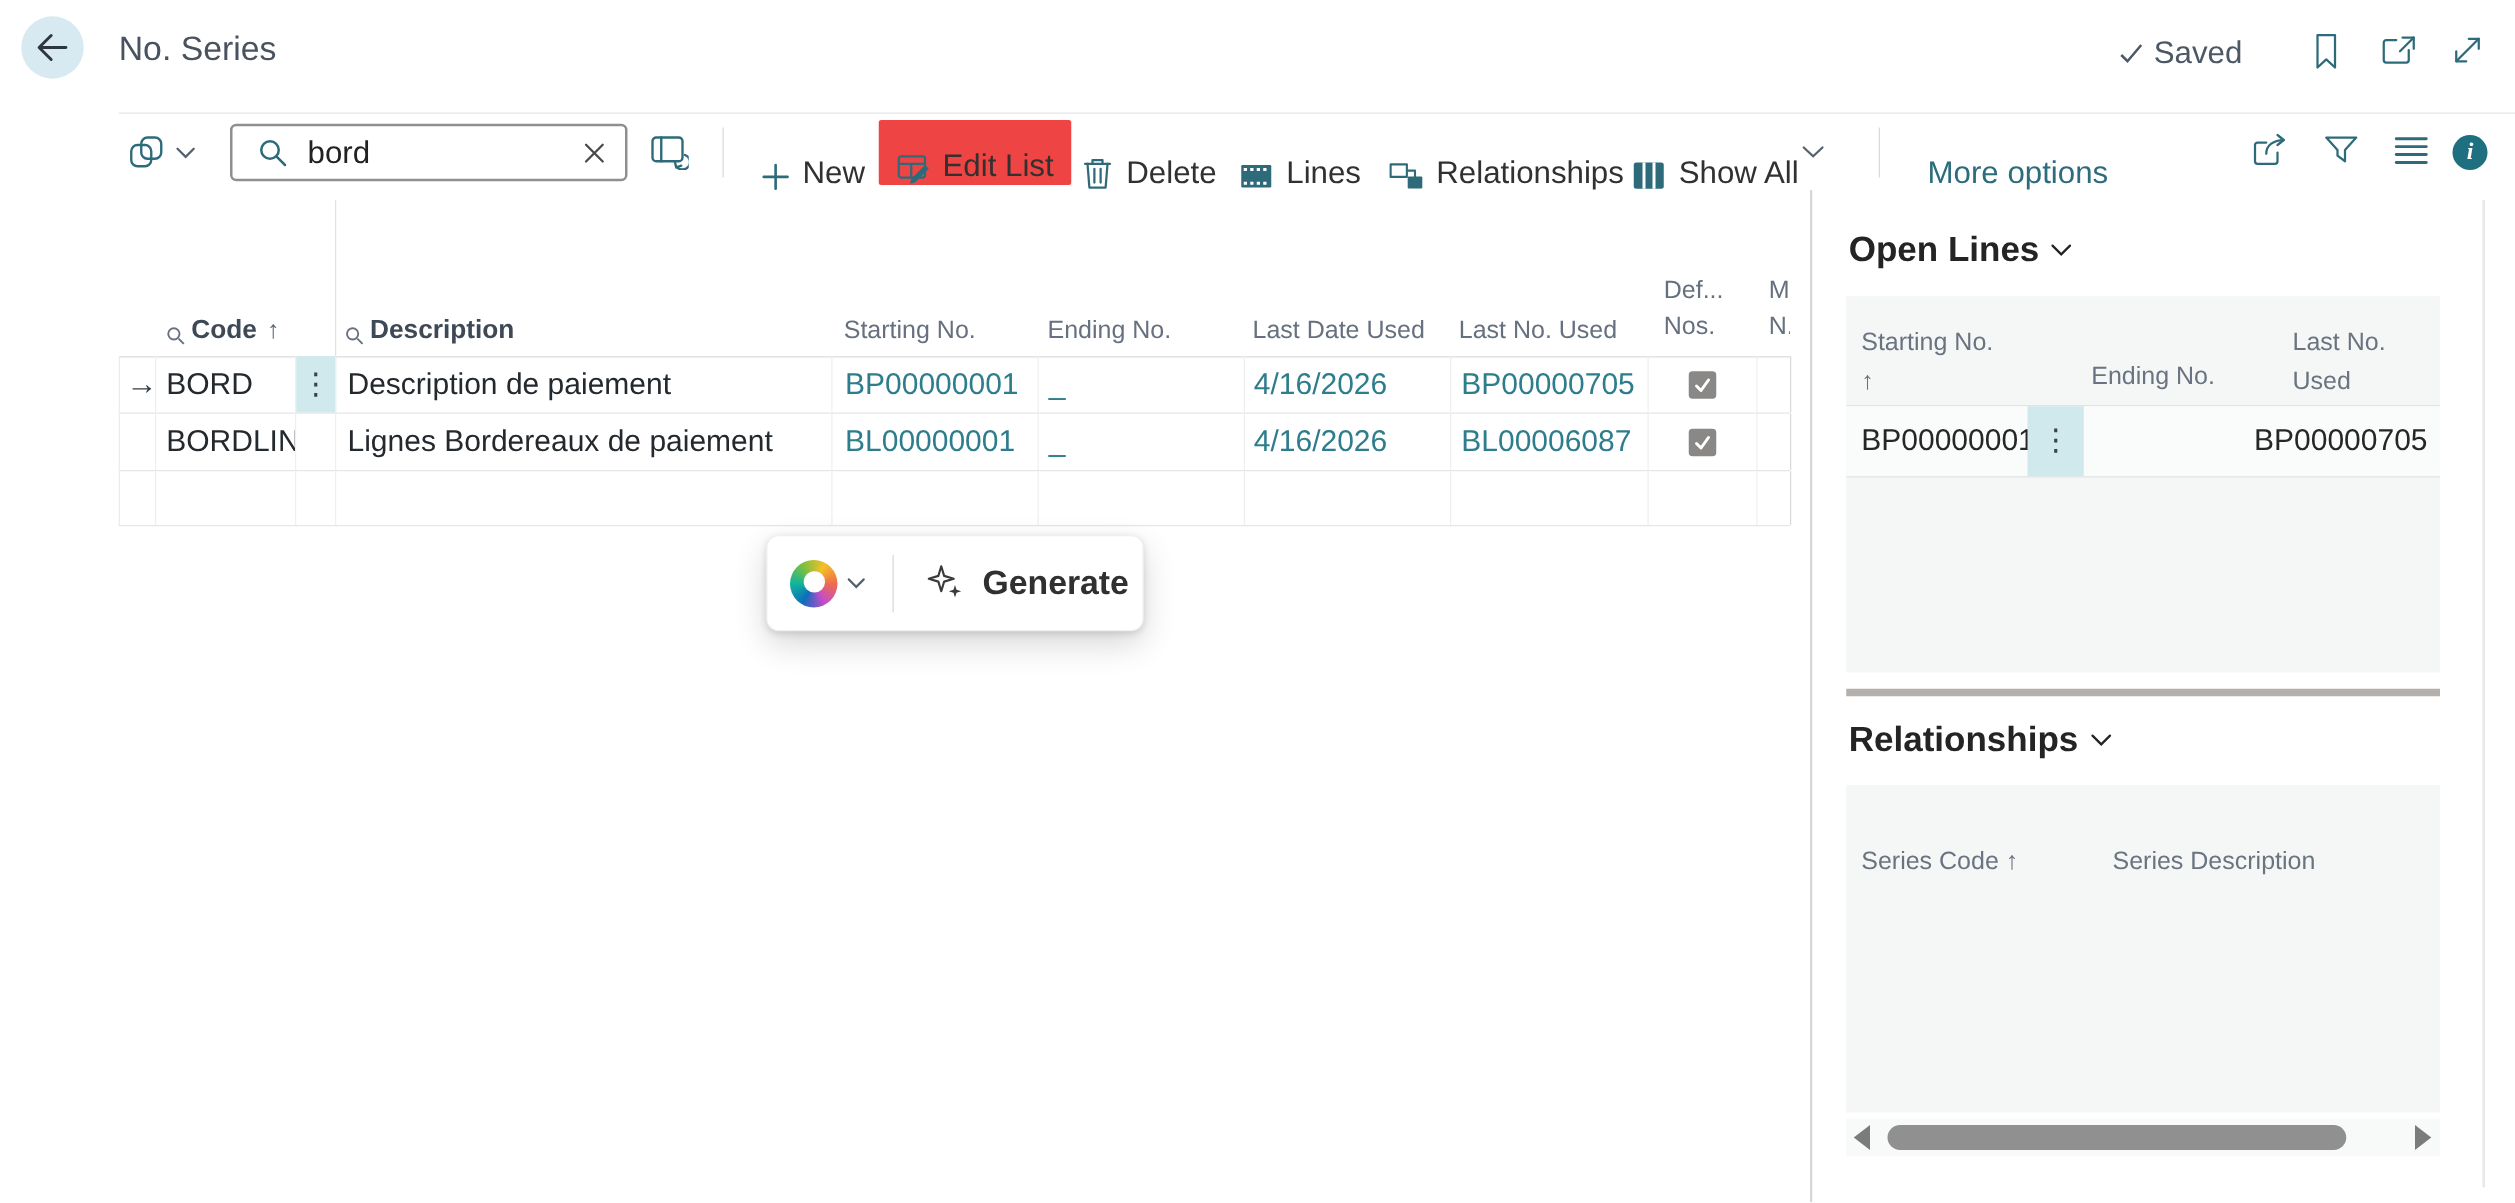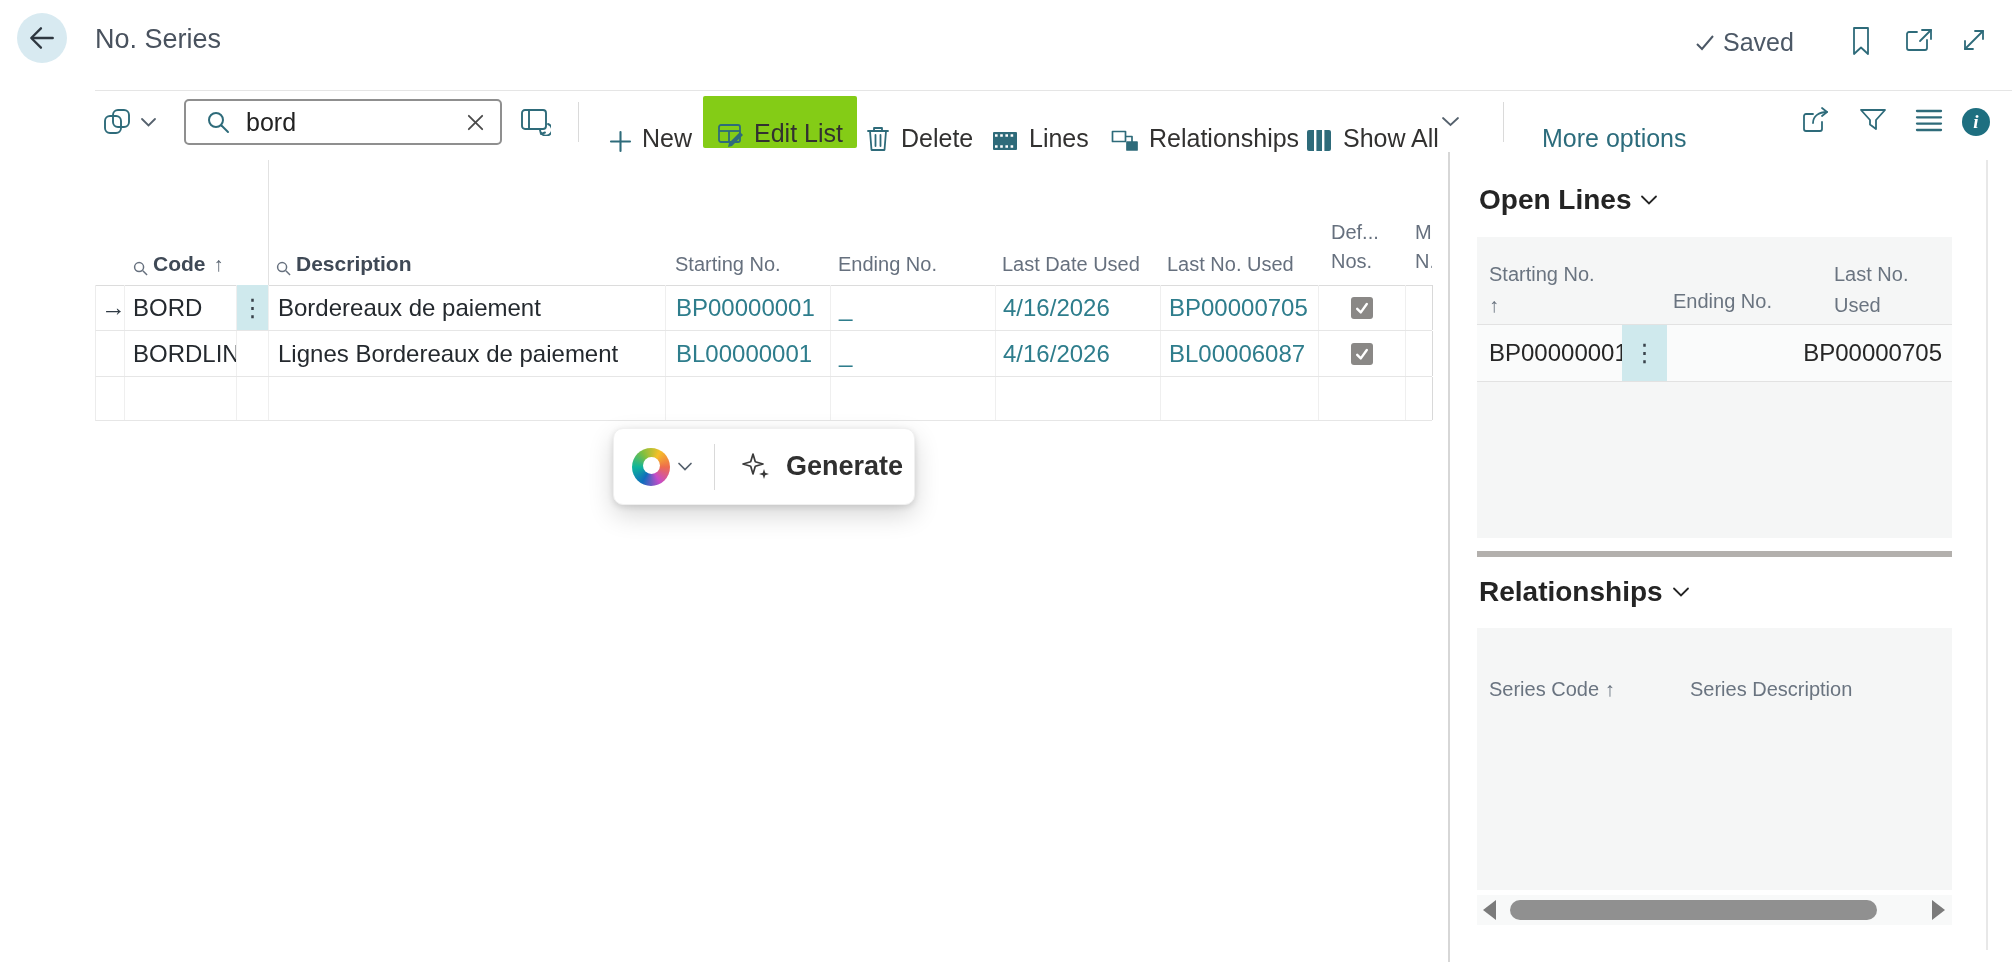--- a/index.html
+++ b/index.html
@@ -23,21 +23,21 @@
   .searchbox svg.mag{margin-left:20px}
   .search-input{border:none;outline:none;font-size:25px;color:#222;margin-left:14px;width:190px;
                 font-family:inherit;background:transparent}
   .clear-x{margin-left:auto;margin-right:14px;cursor:pointer;display:flex}
   .analyze-btn{position:absolute;left:424px;top:15px;cursor:pointer}
   .tsep{position:absolute;top:11px;width:1px;height:40px;background:#dadada}
   #sep1{left:483px}#sep2{left:1408px}
   .tbtn{position:absolute;top:0;height:62px;display:flex;align-items:flex-end;gap:10px;
         font-size:25px;color:#323130;cursor:pointer;white-space:nowrap}
   #btn-new{left:514px}
-  #btn-editlist{left:608px;background:#84cc16;border-radius:2px;padding:0 14px;height:52px;top:5px;gap:9px}
+  #btn-editlist{left:608px;background:#ef4444;border-radius:2px;padding:0 14px;height:52px;top:5px;gap:9px}
   #btn-delete{left:770px}
   #btn-lines{left:896px}
   #btn-rel{left:1016px}
   #btn-showall{left:1210px}
   #overflow-chev{left:1346px;top:24px;cursor:pointer;position:absolute}
   #more-options{left:1447px;color:#2c6c7c}
   .ricon{position:absolute;top:15px;cursor:pointer}
   #share{left:1705px}#filtericon{left:1763px}#listview{left:1819px}
   #info{position:absolute;left:1867px;top:17px;width:28px;height:28px;border-radius:50%;background:#1e6f80;
         color:#fff;display:flex;align-items:center;justify-content:center;cursor:pointer;
@@ -77,21 +77,21 @@
 
   
   .copilot-pop{position:absolute;left:613px;top:428px;width:302px;height:77px;background:#fff;
                border:1px solid #f0f0f0;box-sizing:border-box;border-radius:10px;display:flex;align-items:center;
                box-shadow:0 2px 6px rgba(0,0,0,.12),0 10px 26px rgba(0,0,0,.16)}
   .cp-logo{width:38px;height:38px;margin-left:18px;border-radius:50%;position:relative;cursor:pointer;
            background:conic-gradient(from 210deg,#0f6cbd,#0fb59b,#7fbf3f,#f6bf27,#ee6c4d,#c64bc9,#0f6cbd)}
   .cp-logo::after{content:"";position:absolute;left:11px;top:9px;width:17px;height:17px;border-radius:50%;background:#fff}
   .cp-chev{margin-left:7px;cursor:pointer;display:flex}
   .cp-div{width:1px;height:46px;background:#d9d9d9;margin-left:21px}
-  .cp-gen{display:flex;align-items:flex-end;margin-left:26px;gap:15px;cursor:pointer}
+  .cp-gen{display:flex;align-items:flex-start;margin-left:26px;gap:15px;cursor:pointer}
   .cp-gen span{font-size:27px;font-weight:600;color:#303030}
 
   
   .pdivider{position:absolute;left:1448px;top:152px;width:2px;height:810px;background:#d7d7d7}
   .vscroll{position:absolute;left:1986px;top:160px;width:2px;height:790px;background:#e8e8e8}
   .panel{position:absolute;left:1450px;top:152px;width:560px;height:810px;background:#fff}
   .p-h{position:absolute;font-size:28px;font-weight:bold;color:#242424;display:flex;align-items:center;
        gap:9px;cursor:pointer;white-space:nowrap}
   #ph-open{left:29px;top:32px}
   #ph-rel{left:29px;top:424px}
@@ -306,21 +306,21 @@
     </div>
 
     <div id="row1" class="grow">
       <div class="gc c-sel">
         <span class="marker">→</span>
       </div>
       <div class="gc c-code">BORD</div>
       <div class="gc c-dots sel-bg">
         <span class="kebab">⋮</span>
       </div>
-      <div class="gc c-desc">Bordereaux de paiement</div>
+      <div class="gc c-desc">Description de paiement</div>
       <div class="gc c-start link">BP00000001</div>
       <div class="gc c-end link">_</div>
       <div class="gc c-ldate link">4/16/2026</div>
       <div class="gc c-lno link">BP00000705</div>
       <div class="gc c-def">
         <span class="checkbox">
           <svg width="16" height="16" viewBox="0 0 20 20" fill="none" stroke="#fff" stroke-width="3" stroke-linecap="round" stroke-linejoin="round">
               <path d="M4 11 l4.5 4.5 L16 5"></path>
             </svg>
         </span>

